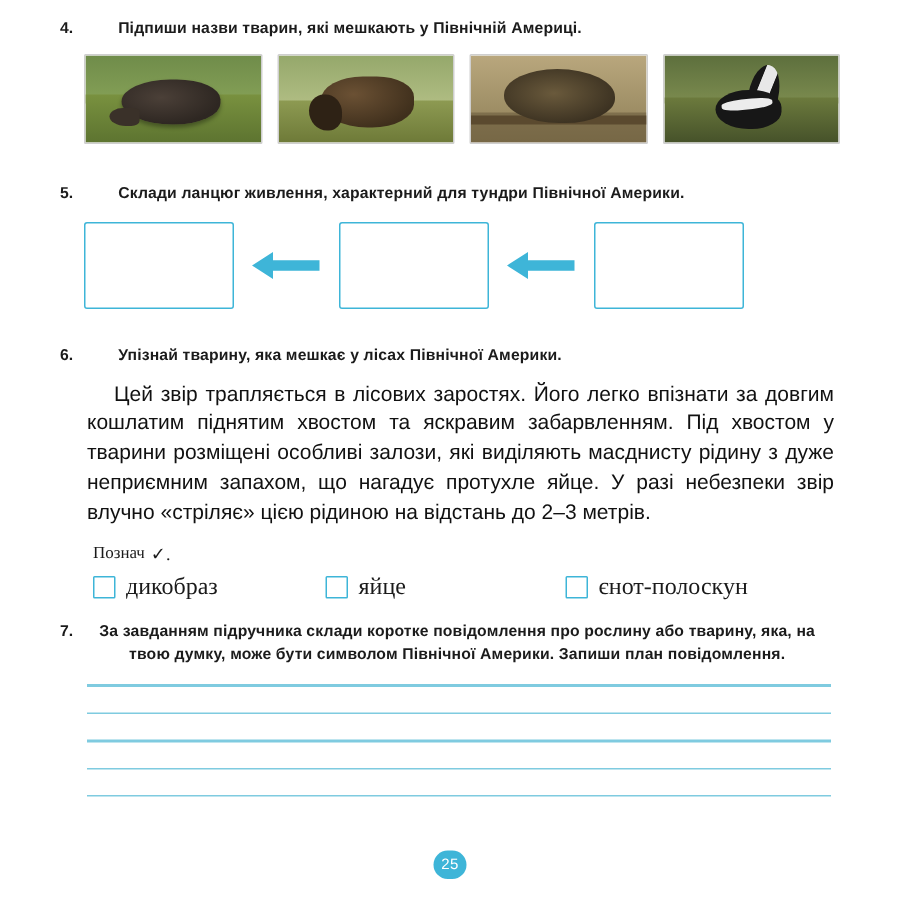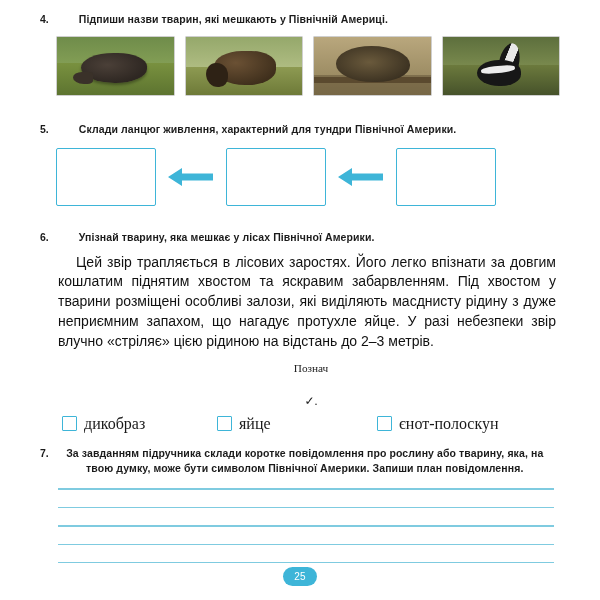--- a/index.html
+++ b/index.html
@@ -182,22 +182,21 @@
     width: 498px;
   }
   .body-text .indent { display: inline-block; width: 18px; }
 
   .mark-line {
     margin: 10px 0 0 22px;
     font-family: "Liberation Serif", serif;
     font-size: 11.3px;
     display: flex;
     align-items: center;
-    gap: 20px;
-    flex-direction: column;
+    gap: 4px;
   }
   .check-glyph { font-size: 12px; }
 
   .options {
     display: flex;
     margin: 6px 0 0 22px;
     gap: 0;
     align-items: center;
   }
   .option {
@@ -239,21 +238,21 @@
 
   
   .footer {
     position: absolute;
     left: 0; right: 0;
     bottom: 14px;
     display: flex;
     justify-content: center;
   }
   .page-num {
-    width: 34px;
+    width: 22px;
     height: 19px;
     background: #3eb5d8;
     color: #fff;
     border-radius: 10px;
     font-size: 10px;
     display: flex;
     align-items: center;
     justify-content: center;
     letter-spacing: .3px;
   }

